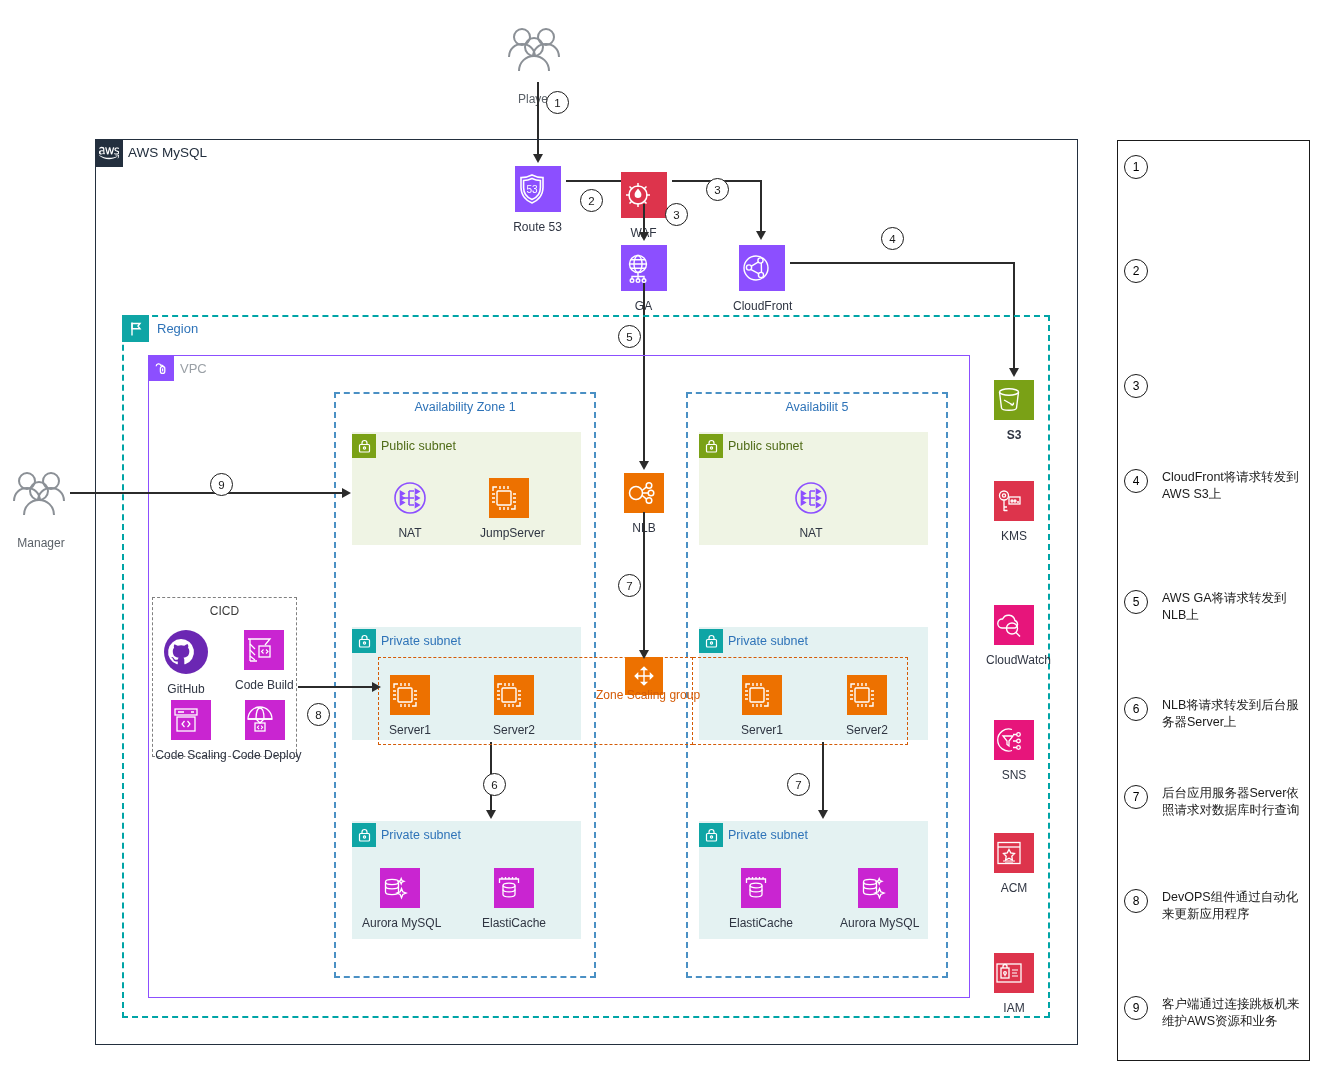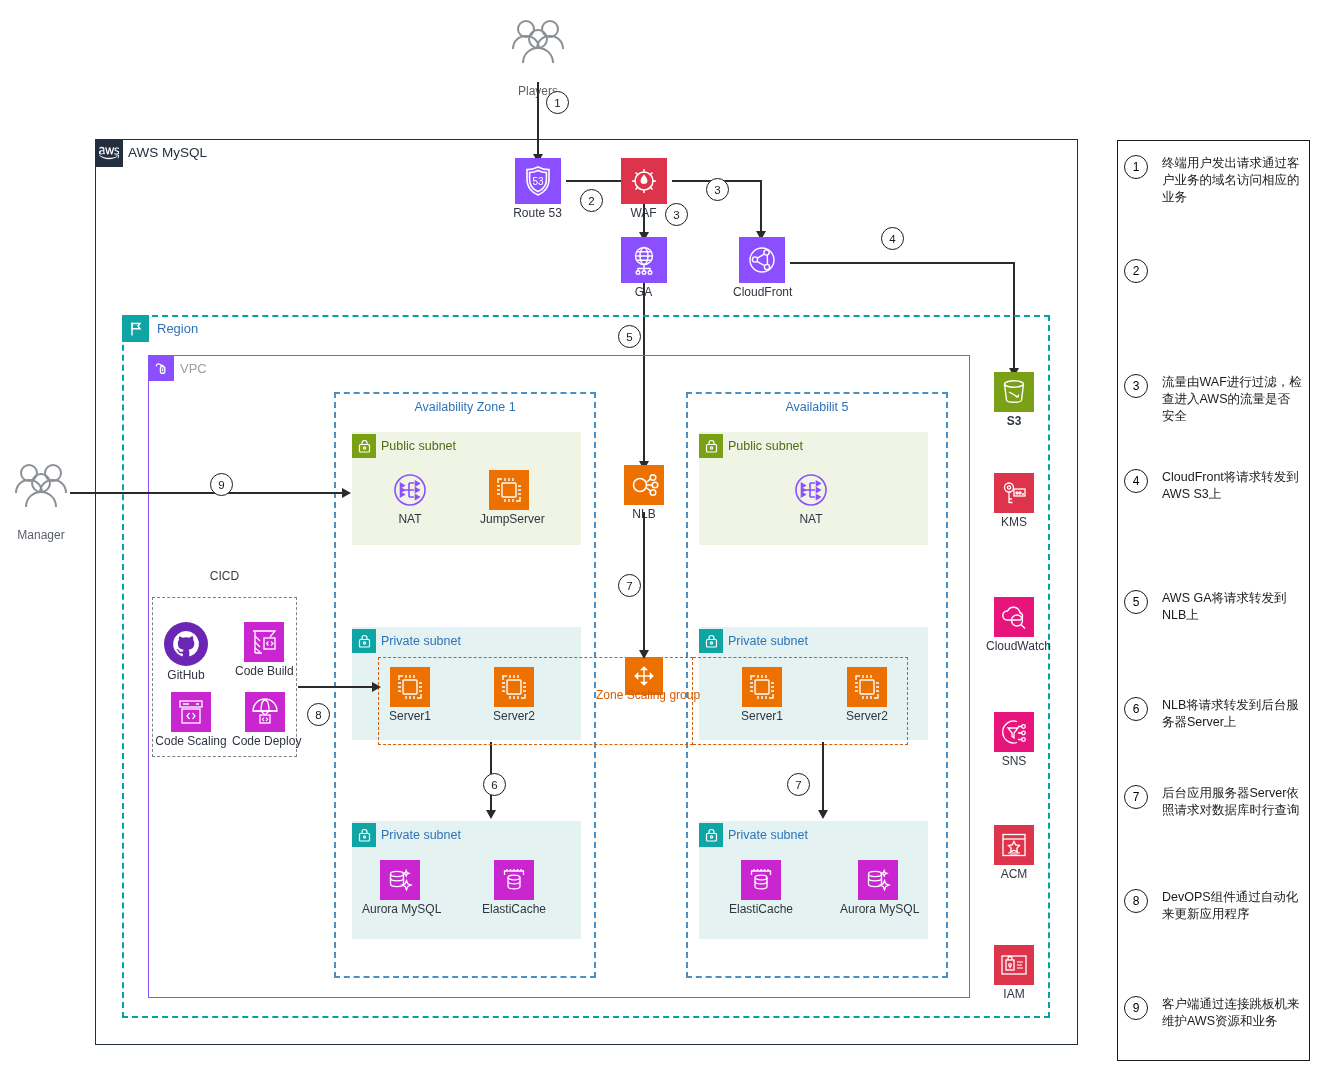--- a/index.html
+++ b/index.html
@@ -36,27 +36,27 @@
   .badge-teal{background:#0FA5A5;}
   .subnet-label{font-size:12.5px;}
   .lbl-green{color:#4F6B17;}
   .lbl-teal{color:#2E73B8;}
 
   .asg-box{left:378px;top:657px;width:315px;height:88px;border:1.4px dashed #D45B07;box-sizing:border-box;}
   .asg-box2{left:693px;top:657px;width:215px;height:88px;border:1.4px dashed #D45B07;border-left:none;box-sizing:border-box;}
   .asg-label{left:596px;top:688px;font-size:12px;color:#D45B07;white-space:nowrap;}
 
   .cicd-box{left:152px;top:597px;width:145px;height:160px;border:1.4px dashed #808080;box-sizing:border-box;}
-  .cicd-title{left:152px;top:569px;width:145px;text-align:center;font-size:12px;color:#3b3b3b;}
+  .cicd-title{left:152px;top:604px;width:145px;text-align:center;font-size:12px;color:#3b3b3b;}
 
   .legend-box{left:1117px;top:140px;width:193px;height:921px;border:1.4px solid #1a1a1a;box-sizing:border-box;}
 
   
   .node{text-align:center;}
-  .node .ico{margin:0 auto;display:flex;align-items:center;justify-content:center;}
+  .node .ico{margin:8px auto;display:flex;align-items:center;justify-content:flex-start;}
   .node .cap{font-size:12px;color:#2f3542;margin-top:2px;white-space:nowrap;}
   .sq{width:46px;height:46px;}
   .sq-sm{width:40px;height:40px;}
 
   .c-purple{background:#8C4FFF;}
   .c-red{background:#DD344C;}
   .c-orange{background:#ED7100;}
   .c-green{background:#7AA116;}
   .c-pink{background:#E7157B;}
   .c-magenta{background:#C925D1;}
@@ -128,21 +128,21 @@
       <text x="17" y="20.5" font-size="10" fill="#fff" text-anchor="middle" font-family="Liberation Sans, sans-serif">53</text>
       </svg>
     </div>
     <div class="cap">Route 53</div>
   </div>
 
   <div class="abs ln lnh" style="left:566px;top:180px;width:72px;"></div>
   <div class="abs arrow-r" style="left:634px;top:176px;"></div>
   <div class="abs circ" style="left:580px;top:189px;">2</div>
 
-  <div class="abs node" style="left:615px;top:158px;width:57px;">
+  <div class="abs node" style="left:615px;top:164px;width:57px;">
     <div class="ico sq c-red">
       <svg width="34" height="34" viewBox="0 0 34 34">
           <g fill="none" stroke="#fff" stroke-width="1.5">
         <circle cx="17" cy="17" r="9"></circle>
         <path d="M17 5v4M17 25v4M5 17h4M25 17h4M8.5 8.5l2.8 2.8M22.7 22.7l2.8 2.8M25.5 8.5l-2.8 2.8M11.3 22.7l-2.8 2.8"></path>
         <path d="M17 10.5c2 2.5 3.4 3.8 3.4 6.2A3.4 3.4 0 0 1 17 20a3.4 3.4 0 0 1-3.4-3.3c0-2.4 1.4-3.7 3.4-6.2z" fill="#fff" stroke="none"></path>
       </g>
         </svg>
     </div>
     <div class="cap">WAF</div>
@@ -636,28 +636,26 @@
       </g>
         </svg>
     </div>
     <div class="cap">IAM</div>
   </div>
 
   <div class="abs legend-box"></div>
 
   <div class="lg-row" style="left:1124px;top:155px;">
     <div class="lg-num">1</div>
-    <div class="lg-txt">终端用户发出请求通过客户业务的域名访问相应的业务</div>
   </div>
   <div class="lg-row" style="left:1124px;top:259px;">
     <div class="lg-num">2</div>
   </div>
   <div class="lg-row" style="left:1124px;top:374px;">
     <div class="lg-num">3</div>
-    <div class="lg-txt">流量由WAF进行过滤，检查进入AWS的流量是否安全</div>
   </div>
   <div class="lg-row" style="left:1124px;top:469px;">
     <div class="lg-num">4</div>
     <div class="lg-txt">CloudFront将请求转发到AWS S3上</div>
   </div>
   <div class="lg-row" style="left:1124px;top:590px;">
     <div class="lg-num">5</div>
     <div class="lg-txt">AWS GA将请求转发到NLB上</div>
   </div>
   <div class="lg-row" style="left:1124px;top:697px;">

